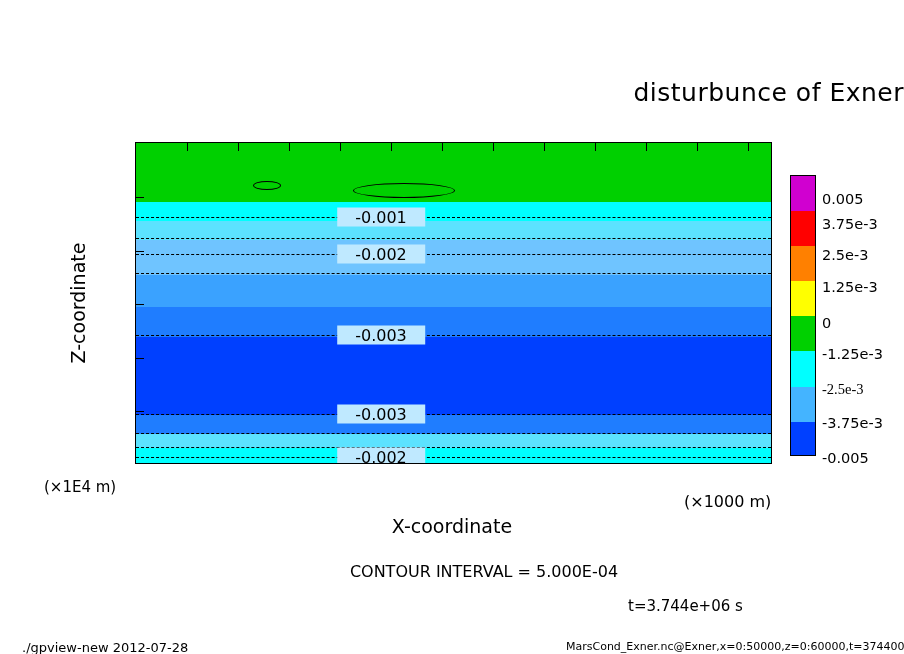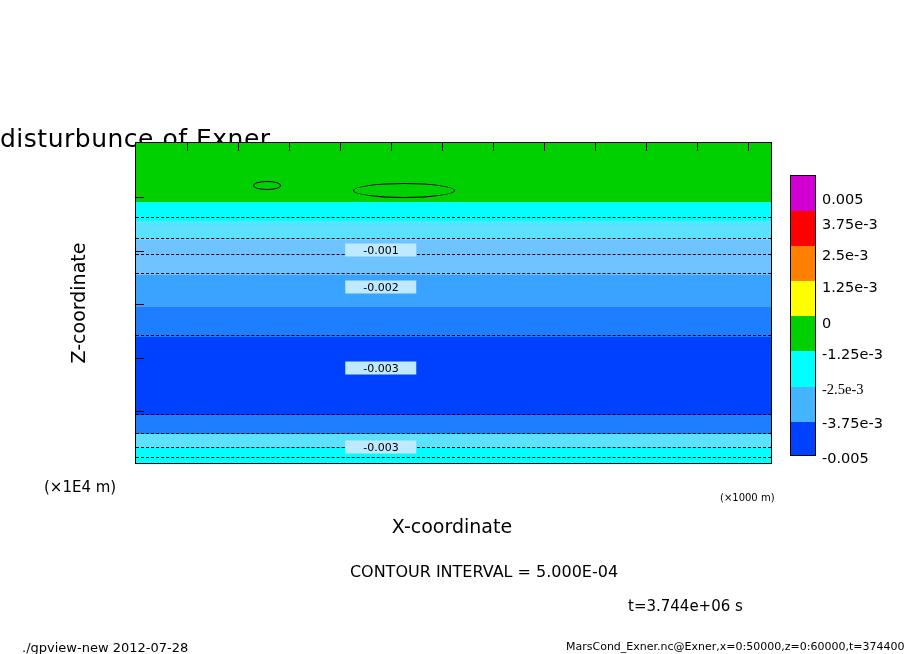--- a/index.html
+++ b/index.html
@@ -5,64 +5,63 @@
   html,body{margin:0;padding:0;}
   body{
     width:904px;height:654px;
     background:#ffffff;
     font-family:"DejaVu Sans", sans-serif;
     position:relative;
     overflow:hidden;
   }
   .abs{position:absolute;}
   #title{
-    left:0;top:78px;width:904px;text-align:left;
-    font-size:25px;color:#000;letter-spacing:0.5px;margin-top:46px;
+    left:0;top:78px;width:904px;text-align:right;
+    font-size:25px;color:#000;letter-spacing:0.5px;
   }
   
   #plotframe{
     left:135px;top:142px;width:637px;height:322px;
     border:1px solid #000;
     box-sizing:border-box;
     overflow:hidden;
     background:#00d000;
   }
   .band{position:absolute;left:0;width:100%;}
   .contour{
     position:absolute;left:0;width:100%;height:0;
     border-top:1.6px dashed #000;
   }
   .clabel{
     position:absolute;
-    font-size:11px;color:#000;background:#bfe9ff;
+    font-size:16px;color:#000;background:#bfe9ff;
     padding:0 18px;
     transform:translate(-50%,-50%);
     white-space:nowrap;
-    margin-top:33px;
   }
   .blob{
     position:absolute;
     border:1.6px solid #000;
     border-radius:50%;
     background:#00d000;
   }
   .ytickmark{position:absolute;left:0;width:8px;height:0;border-top:1px solid #000;}
   .xtickmark{position:absolute;top:0;height:8px;width:0;border-left:1px solid #000;}
   #ylabel{
     left:78px;top:303px;
     font-size:19px;color:#000;
     transform:translate(-50%,-50%) rotate(-90deg);
     white-space:nowrap;
   }
   #xlabel{
     left:0;top:515px;width:904px;text-align:center;
     font-size:19px;color:#000;
   }
   #yunit{left:44px;top:478px;font-size:15px;color:#000;}
-  #xunit{left:684px;top:492px;font-size:10px;color:#000;margin-left:36px;}
+  #xunit{left:684px;top:492px;font-size:16px;color:#000;}
   
   #cbar{
     left:790px;top:175px;width:26px;height:281px;
     border:1px solid #000;box-sizing:border-box;overflow:hidden;
   }
   .cseg{width:100%;}
   .cblabel{
     position:absolute;left:822px;
     font-size:14.5px;color:#000;
     transform:translateY(-50%);

